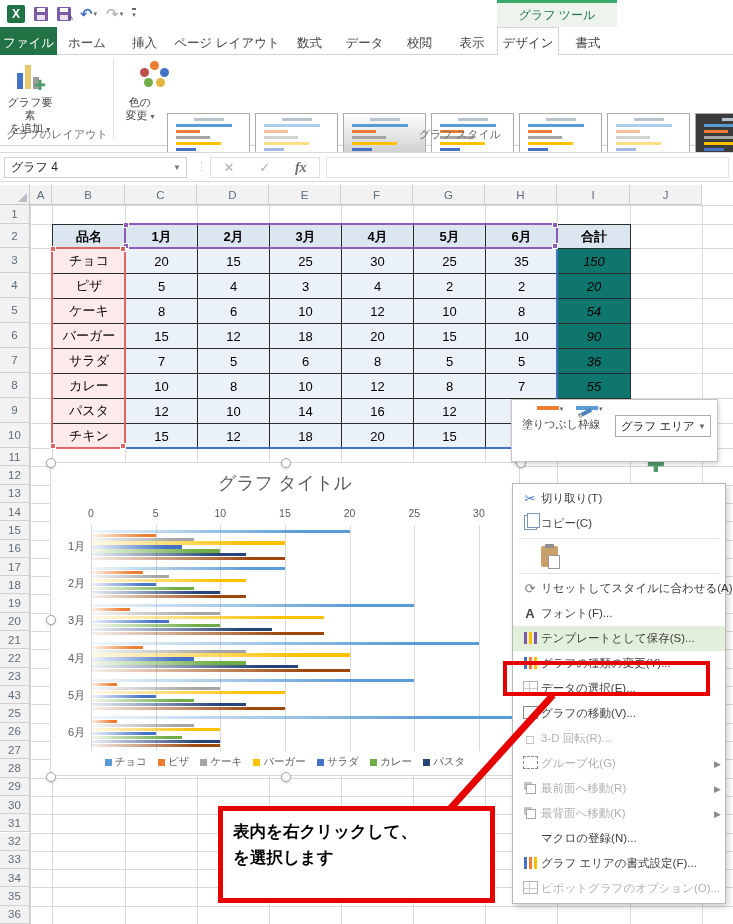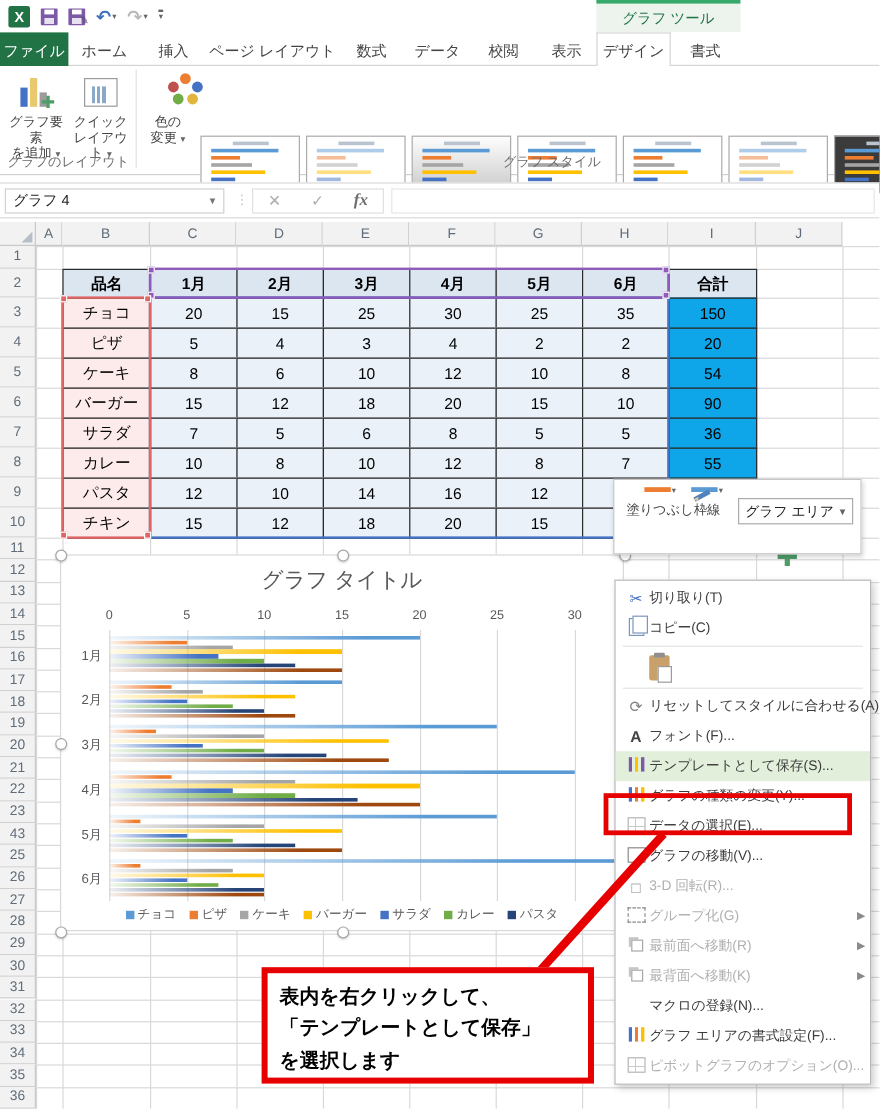--- a/index.html
+++ b/index.html
@@ -65,21 +65,21 @@
   .corner:after{content:"";position:absolute;right:2px;bottom:2px;border-left:9px solid transparent;border-bottom:9px solid #b8bec6;}
   .colhdr{position:absolute;top:185px;height:20px;background:#f2f2f2;border-right:1px solid #d0d0d0;border-bottom:1px solid #c9c9c9;box-sizing:border-box;display:flex;align-items:center;justify-content:center;color:#5f6c7a;font-size:11.5px;}
   .rowhdr{position:absolute;left:0;width:30px;background:#f2f2f2;border-right:1px solid #c9c9c9;border-bottom:1px solid #d0d0d0;box-sizing:border-box;display:flex;align-items:center;justify-content:center;color:#5f6c7a;font-size:11.5px;}
   .gl{background:#d9d9d9;}
 
   
   .xcell{position:absolute;box-sizing:border-box;border:1px solid #2b2b2b;display:flex;align-items:center;justify-content:center;font-size:13px;color:#000;}
   .xcell.hdr{background:#dce6f1;font-weight:bold;}
   .xcell.name{background:#fcebea;}
   .xcell.data{background:#eaf1f9;}
-  .xcell.total{background:#0ea5e9;}
+  .xcell.total{background:#0f766e;font-style:italic;}
 
   .sel{position:absolute;box-sizing:border-box;pointer-events:none;}
   .sq{position:absolute;width:6px;height:6px;box-sizing:border-box;border:1px solid #fff;}
 
   
   .chart{position:absolute;left:50px;top:462px;width:470px;height:314px;background:#fff;border:1px solid #d9d9d9;box-sizing:border-box;z-index:10;}
   .ch-title{position:absolute;left:0;right:0;top:8px;text-align:center;font-size:18px;color:#595959;}
   .ch-tick{position:absolute;font-size:10.5px;color:#595959;transform:translateX(-50%);top:44px;}
   .ch-grid{position:absolute;top:62px;width:1px;background:#d9d9d9;height:226px;}
   .ch-cat{position:absolute;font-size:11px;color:#595959;width:34px;text-align:right;}
@@ -189,26 +189,20 @@
     <div class="rb-btn" style="left:4px;">
       <div class="rb-ic">
         <span class="ic-bars">
             <i style="height:16px;background:#4472c4;"></i>
             <i style="height:24px;background:#e8c96e;"></i>
             <i style="height:12px;background:#9b9b9b;"></i>
           </span>
         <span class="plus-green">✚</span>
       </div>
       <div class="rb-label"><span>グラフ要素</span><br><span>を追加</span> <span class="dd-arrow">▾</span></div>
-    </div>
-    <div class="rb-btn" style="left:58px;">
-      <div class="rb-ic">
-          <div class="ic-frame"></div>
-        </div>
-      <div class="rb-label"><span>クイック</span><br><span>レイアウト</span> <span class="dd-arrow">▾</span></div>
     </div>
     <div class="grp-label" style="left:4px;width:106px;">グラフのレイアウト</div>
     <div class="v-sep" style="left:113px;"></div>
     <div class="rb-btn" style="left:116px;width:48px;">
       <div class="rb-ic">
         <span class="dots">
           <i style="left:10px;top:0;background:#ed7d31;"></i>
           <i style="left:0;top:7px;background:#c0504d;"></i>
           <i style="left:20px;top:7px;background:#4472c4;"></i>
           <i style="left:4px;top:17px;background:#70ad47;"></i>
@@ -693,17 +687,16 @@
         <span>ピボットグラフのオプション(O)...</span>
       </div>
     </div>
 
   <div class="redbox"></div>
   <svg id="arrow-svg" width="733" height="924">
     <line x1="553" y1="695" x2="449" y2="810" stroke="#e60000" stroke-width="7"></line>
   </svg>
   <div class="callout" id="callout">
       <div>表内を右クリックして、</div>
-      <div>「テンプレートとして保存」</div>
       <div>を選択します</div>
     </div>
 
 </div>
 
 </body></html>

